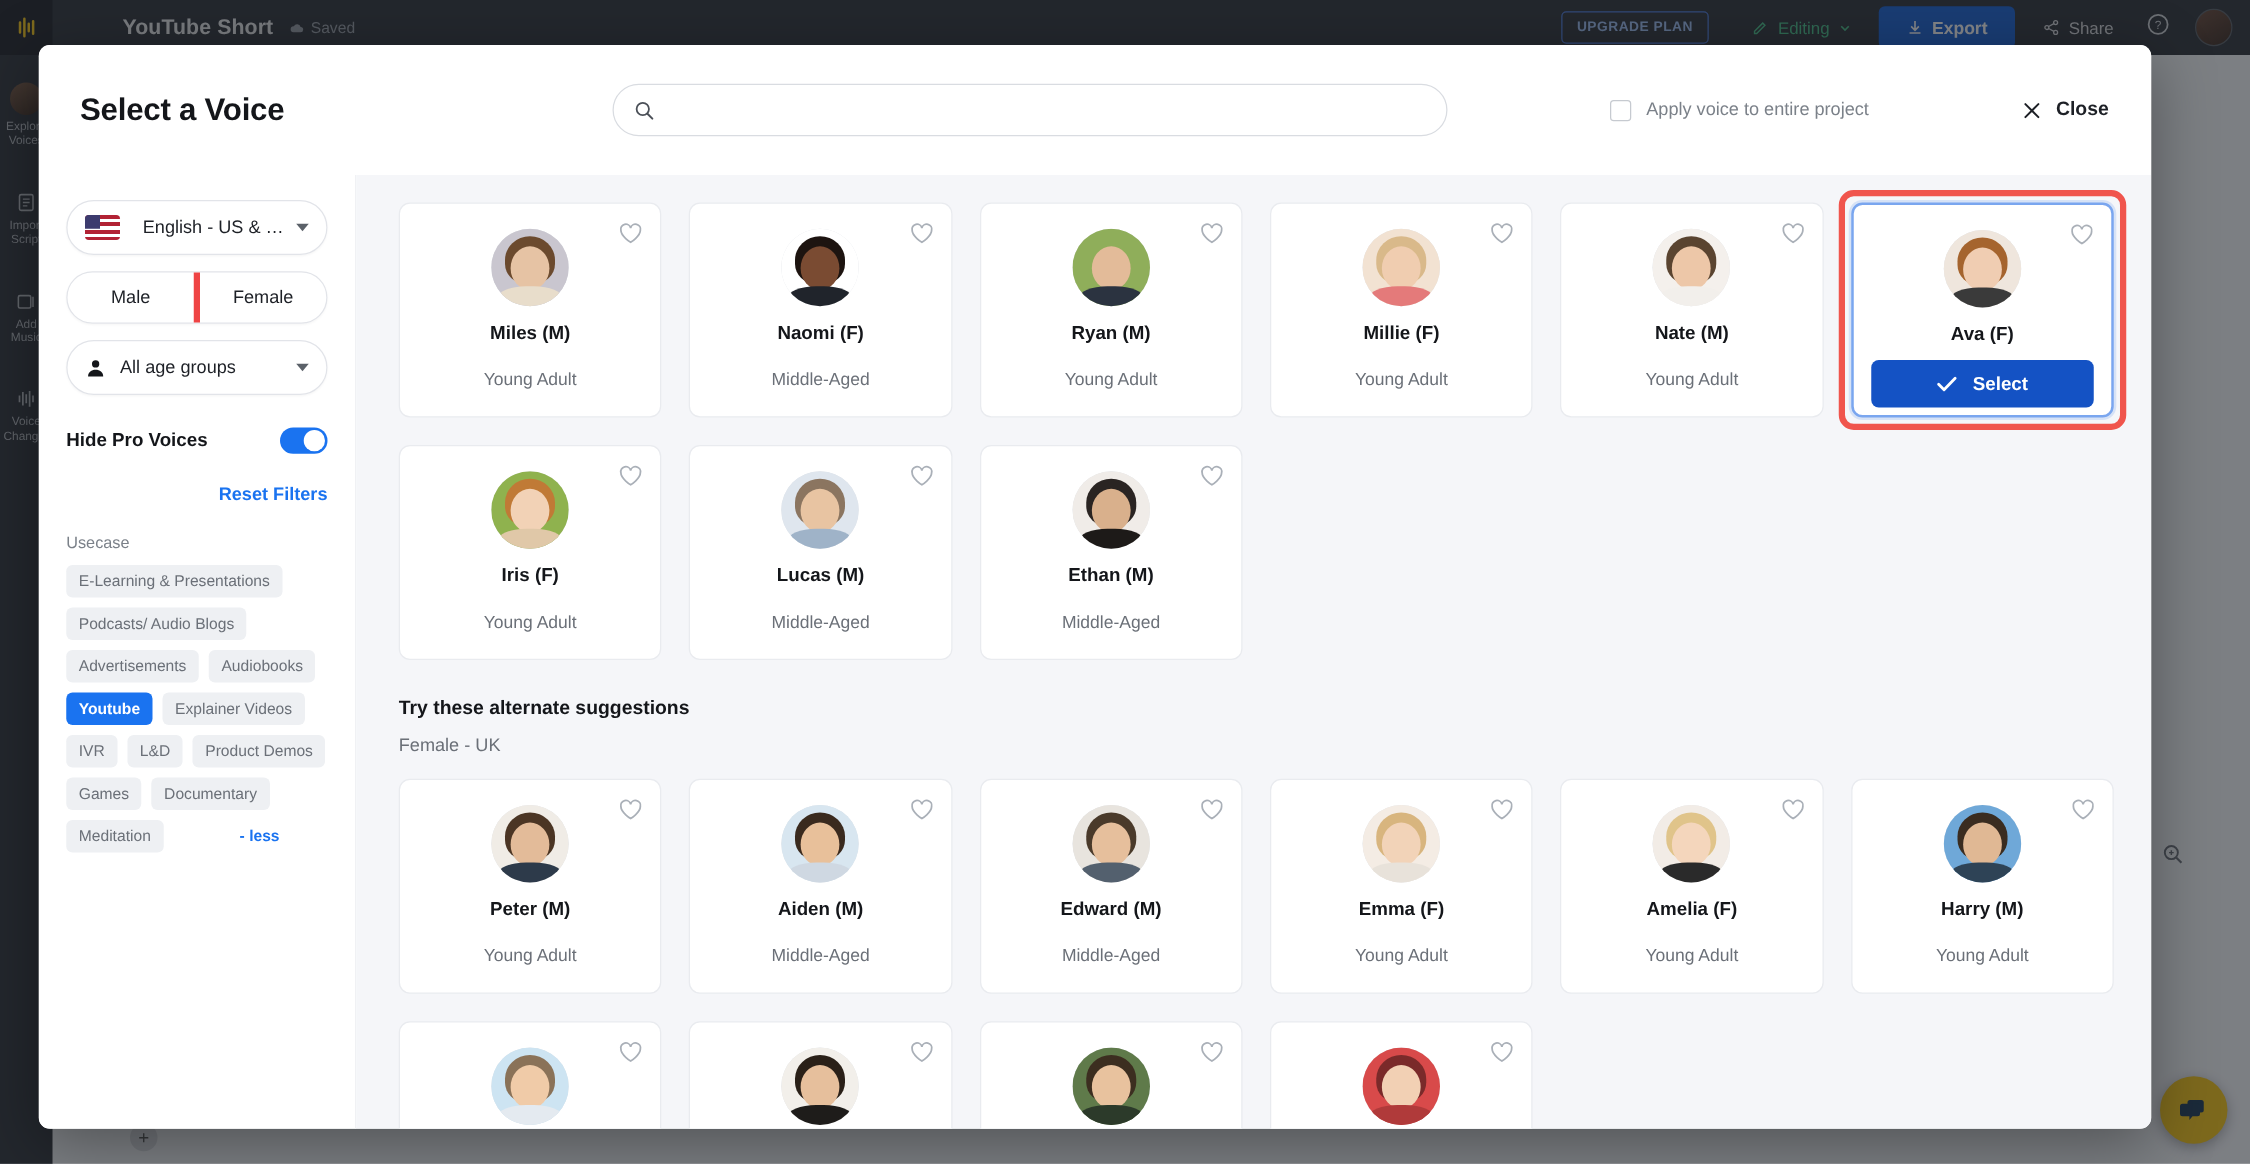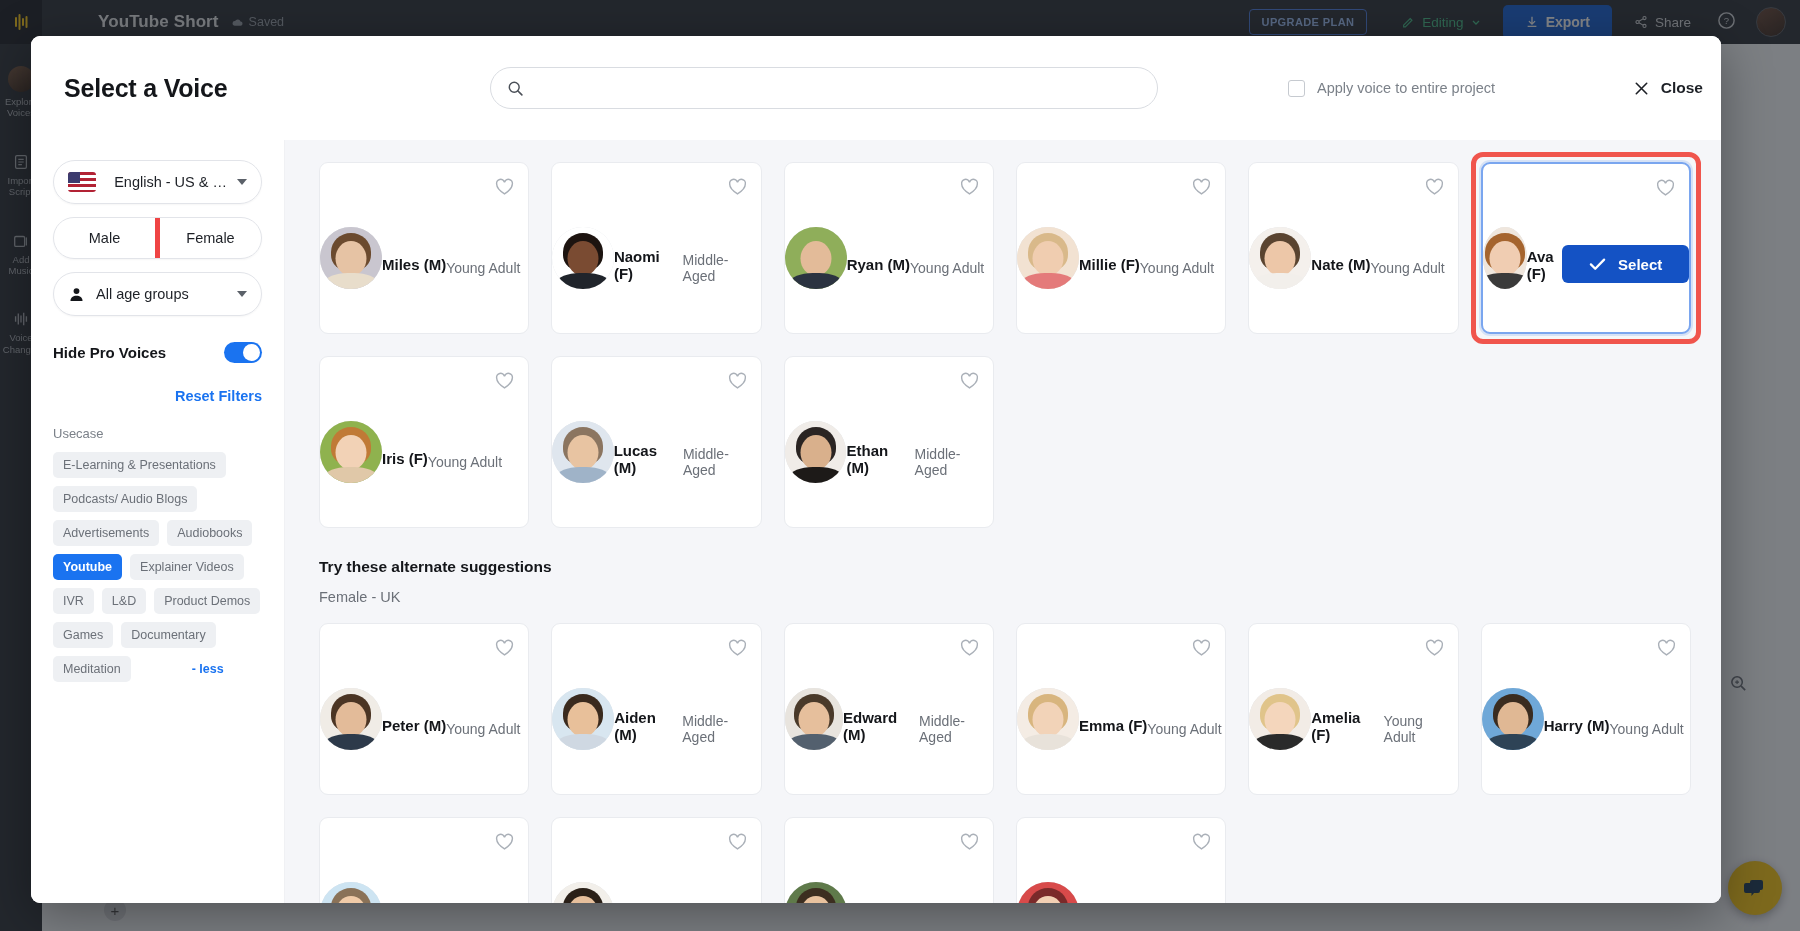--- a/index.html
+++ b/index.html
@@ -91,21 +91,21 @@
 
   
   .modal {
     position: absolute; left: 31px; top: 36px; width: 1690px; height: 867px;
     background: #fff; border-radius: 9px; overflow: hidden;
     box-shadow: 0 12px 50px rgba(0,0,0,.35);
     display: flex; flex-direction: column;
   }
   .modal-header {
     height: 104px; flex: 0 0 104px; display: flex; align-items: center;
-    padding: 0 18px 0 33px; background: #fff;
+    padding: 0 34px 0 33px; background: #fff;
   }
   .mh-titles { width: 420px; }
   .mh-title { font-size: 25px; font-weight: 700; color: #14161a; letter-spacing: -.2px; }
   .mh-sub { font-size: 15.5px; color: #5b6169; margin-top: 7px; }
   .search-wrap {
     width: 668px; height: 42px; border: 1px solid #d9dce1; border-radius: 21px;
     display: flex; align-items: center; padding: 0 16px; gap: 11px;
     margin-left: 6px;
   }
   .search-wrap input {
@@ -194,21 +194,21 @@
 
   
   .grid-area {
     flex: 1; background: #f5f6f9; padding: 22px 30px 0 34px;
     overflow: hidden; position: relative;
   }
   .vgrid { display: grid; grid-template-columns: repeat(6, 1fr); gap: 22px; }
   .vcard {
     background: #fff; border: 1px solid #e9ebef; border-radius: 9px;
     height: 172px; position: relative;
-    display: flex; flex-direction: row; align-items: center;
+    display: flex; flex-direction: column; align-items: center;
     padding-top: 20px;
   }
   .heart { position: absolute; right: 14px; top: 15px; }
   .ava {
     width: 62px; height: 62px; border-radius: 50%; overflow: hidden;
     background: #dfe2e7; position: relative;
   }
   .vname { font-size: 15px; font-weight: 700; color: #14161a; margin-top: 13px; }
   .vage { font-size: 14px; color: #6b7078; margin-top: 20px; }
 

